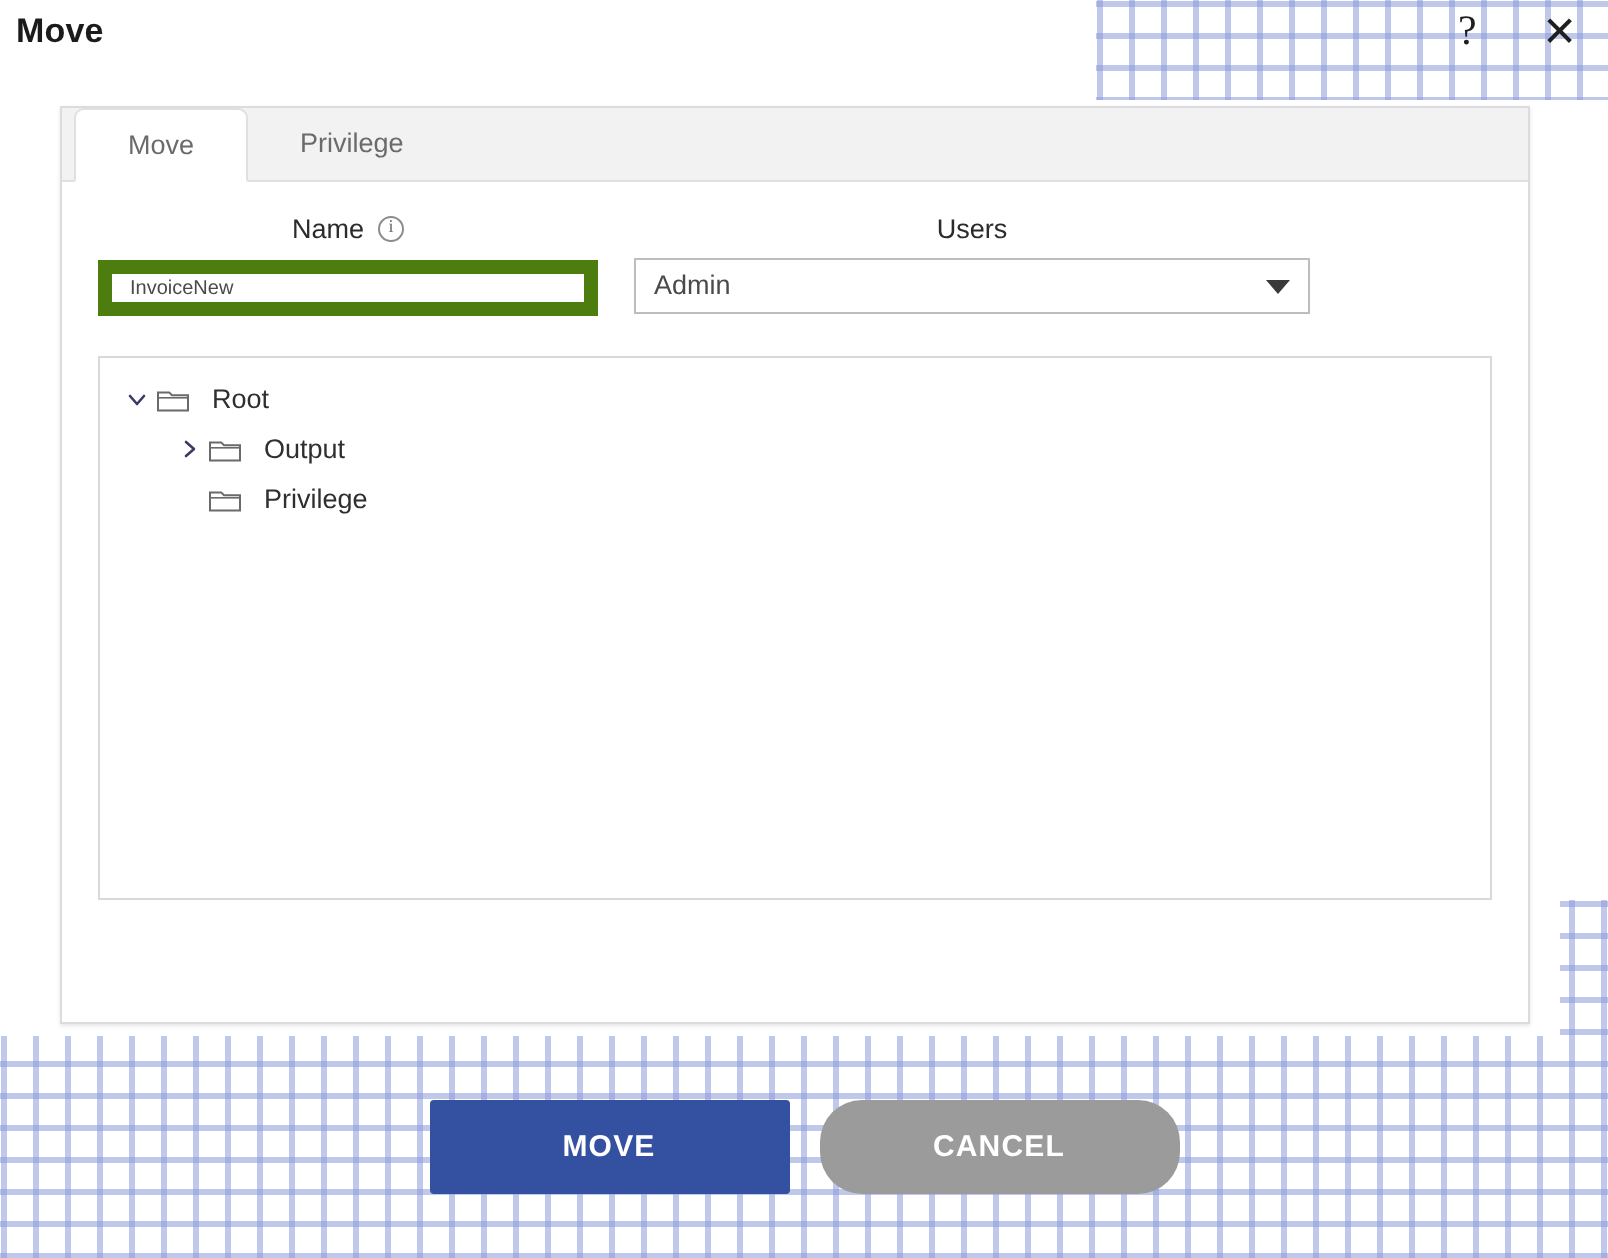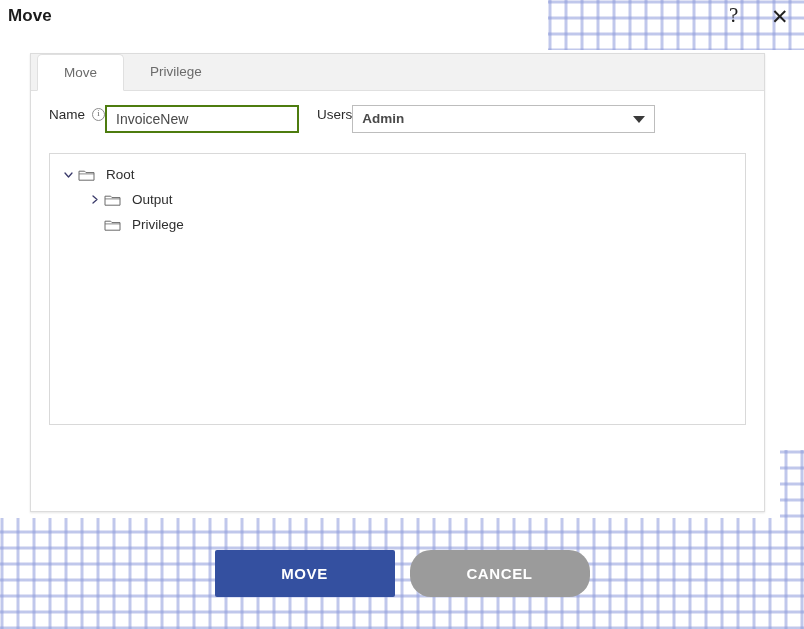--- a/index.html
+++ b/index.html
@@ -144,21 +144,22 @@
     padding: 0;
   }
 
   
   #form-row {
     display: flex;
     padding: 14px 18px 0 18px;
   }
   .field {
     display: flex;
-    flex-direction: row;
+    flex-direction: column;
+    align-items: center;
   }
   #field-name { width: 250px; margin-right: 18px; }
   #field-users { width: 338px; }
 
   .field-label {
     font-size: 13.5px;
     color: #2b2b2b;
     margin-bottom: 6px;
     display: flex;
     align-items: center;
@@ -178,35 +179,34 @@
     margin-left: 7px;
     font-family: "Liberation Serif", serif;
     line-height: 1;
     padding-bottom: 1px;
     box-sizing: border-box;
   }
 
   #name-input {
     width: 100%;
     height: 28px;
-    border: 2px solid #4d7c0f;
-    background: #ffffff;
-    font-size: 14px;
+    border: 7px solid #4d7c0f;
+    background: #ffffff;
+    font-size: 10px;
     color: #4a4a4a;
     padding: 0 9px;
     box-sizing: border-box;
     font-family: "Liberation Sans", sans-serif;
     outline: none;
   }
 
   #users-select-wrap {
     position: relative;
     width: 100%;
     height: 28px;
-    font-weight: bold;
   }
   #users-select {
     width: 100%;
     height: 28px;
     border: 1px solid #bdbdbd;
     background: #ffffff;
     font-size: 13.5px;
     color: #4a4a4a;
     padding: 0 9px;
     line-height: 26px;

